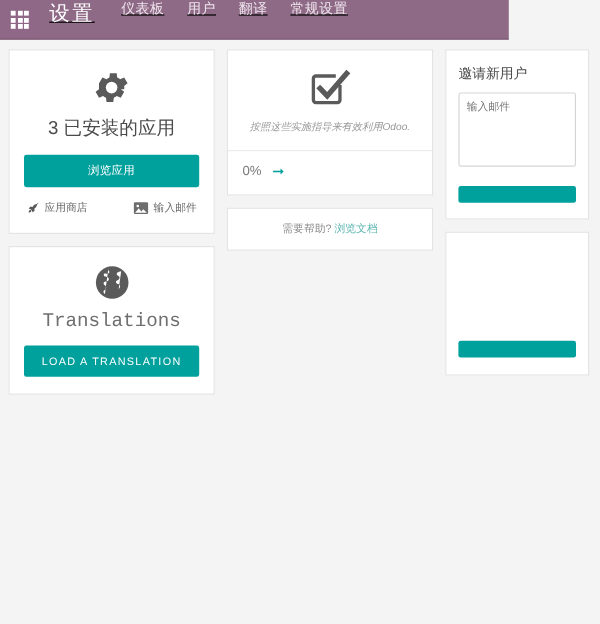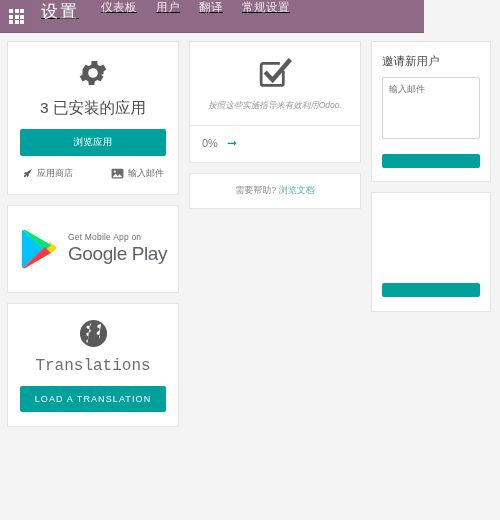--- a/index.html
+++ b/index.html
@@ -182,34 +182,20 @@
               <rect x="1" y="1" width="22" height="18" rx="2" fill="#6d6d6d"></rect>
               <circle cx="7" cy="6.5" r="2" fill="#ffffff"></circle>
               <path fill="#ffffff" d="M3 17l5.5-7 4 5 3-3.5 5.5 5.5z"></path>
             </svg>
             <span>输入邮件</span>
           </div>
         </div>
       </div>
     </div>
 
-    <div class="card">
-      <div class="gp-card">
-        <svg width="40" height="42" viewBox="0 0 40 44" aria-hidden="true">
-          <path fill="#00c3ff" d="M3 2.2 24.5 22 3 41.8c-.6-.5-1-1.3-1-2.3V4.5c0-1 .4-1.8 1-2.3z"></path>
-          <path fill="#ffd400" d="M32.6 15.9 37 18.9c1.4 1 1.4 3.2 0 4.2l-4.4 3-6.4-6.1 6.4-6.1z"></path>
-          <path fill="#00e676" d="M3 2.2C3.6 1.7 4.6 1.6 5.6 2.2l27 15.7-6.4 6.1L3 2.2z"></path>
-          <path fill="#ff3a44" d="M3 41.8 26.2 20l6.4 6.1-27 15.7c-1 .6-2 .5-2.6 0z"></path>
-        </svg>
-        <div class="gp-text">
-          <div class="gp-small">Get Mobile App on</div>
-          <div class="gp-big">Google Play</div>
-        </div>
-      </div>
-    </div>
 
     <div class="card">
       <div class="card-body">
         <div class="icon-wrap">
           <svg width="31" height="31" viewBox="0 0 24 24" aria-hidden="true">
             <circle cx="12" cy="12" r="10.5" fill="#5a5a5a"></circle>
             <path fill="#ffffff" d="M9.6 2.3c-.4 1-.2 1.6.3 2.2.6.7.2 1.5-.6 1.7-.9.2-1.6-.4-2.3 0-.8.4-.5 1.5.2 1.9.8.5 1.8.2 2.4.9.5.6.2 1.6-.5 2-.8.4-1.8.1-2.4.8-.5.6-.2 1.6.5 1.9.8.4 1.1 1.3.8 2.1-.3.9-1.3 1-1.6 1.8-.2.7.3 1.4.9 1.8"></path>
             <path fill="#ffffff" d="M17.8 4.6c-.9.4-1.9.3-2.6 1-.6.7-.2 1.7.6 2 .9.3 1.2 1.3.7 2-.5.8-1.6.8-2 1.6-.3.8.3 1.6 1.1 1.7.9.1 1.6.8 1.5 1.7-.1.8-.9 1.2-1 2"></path>
           </svg>
         </div>

